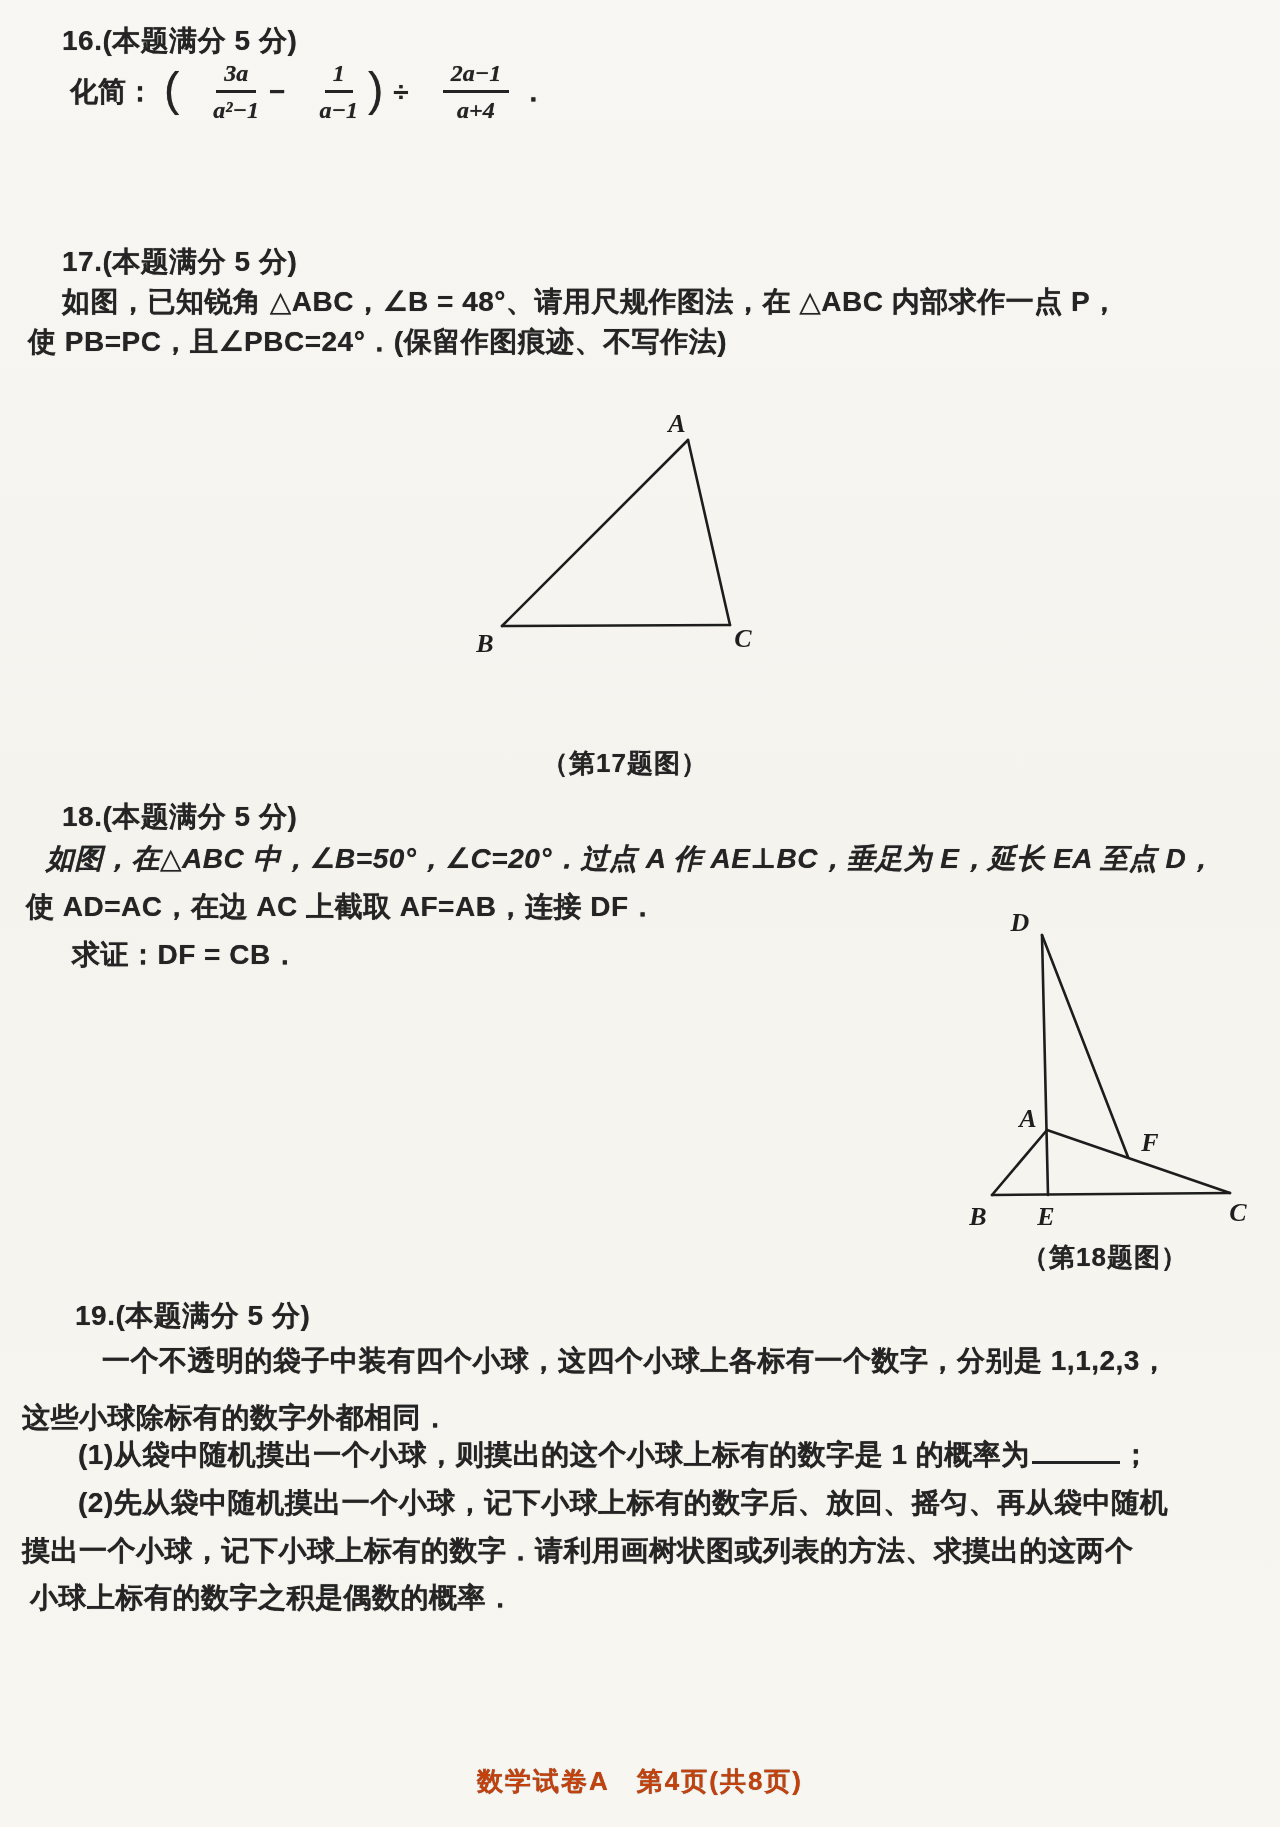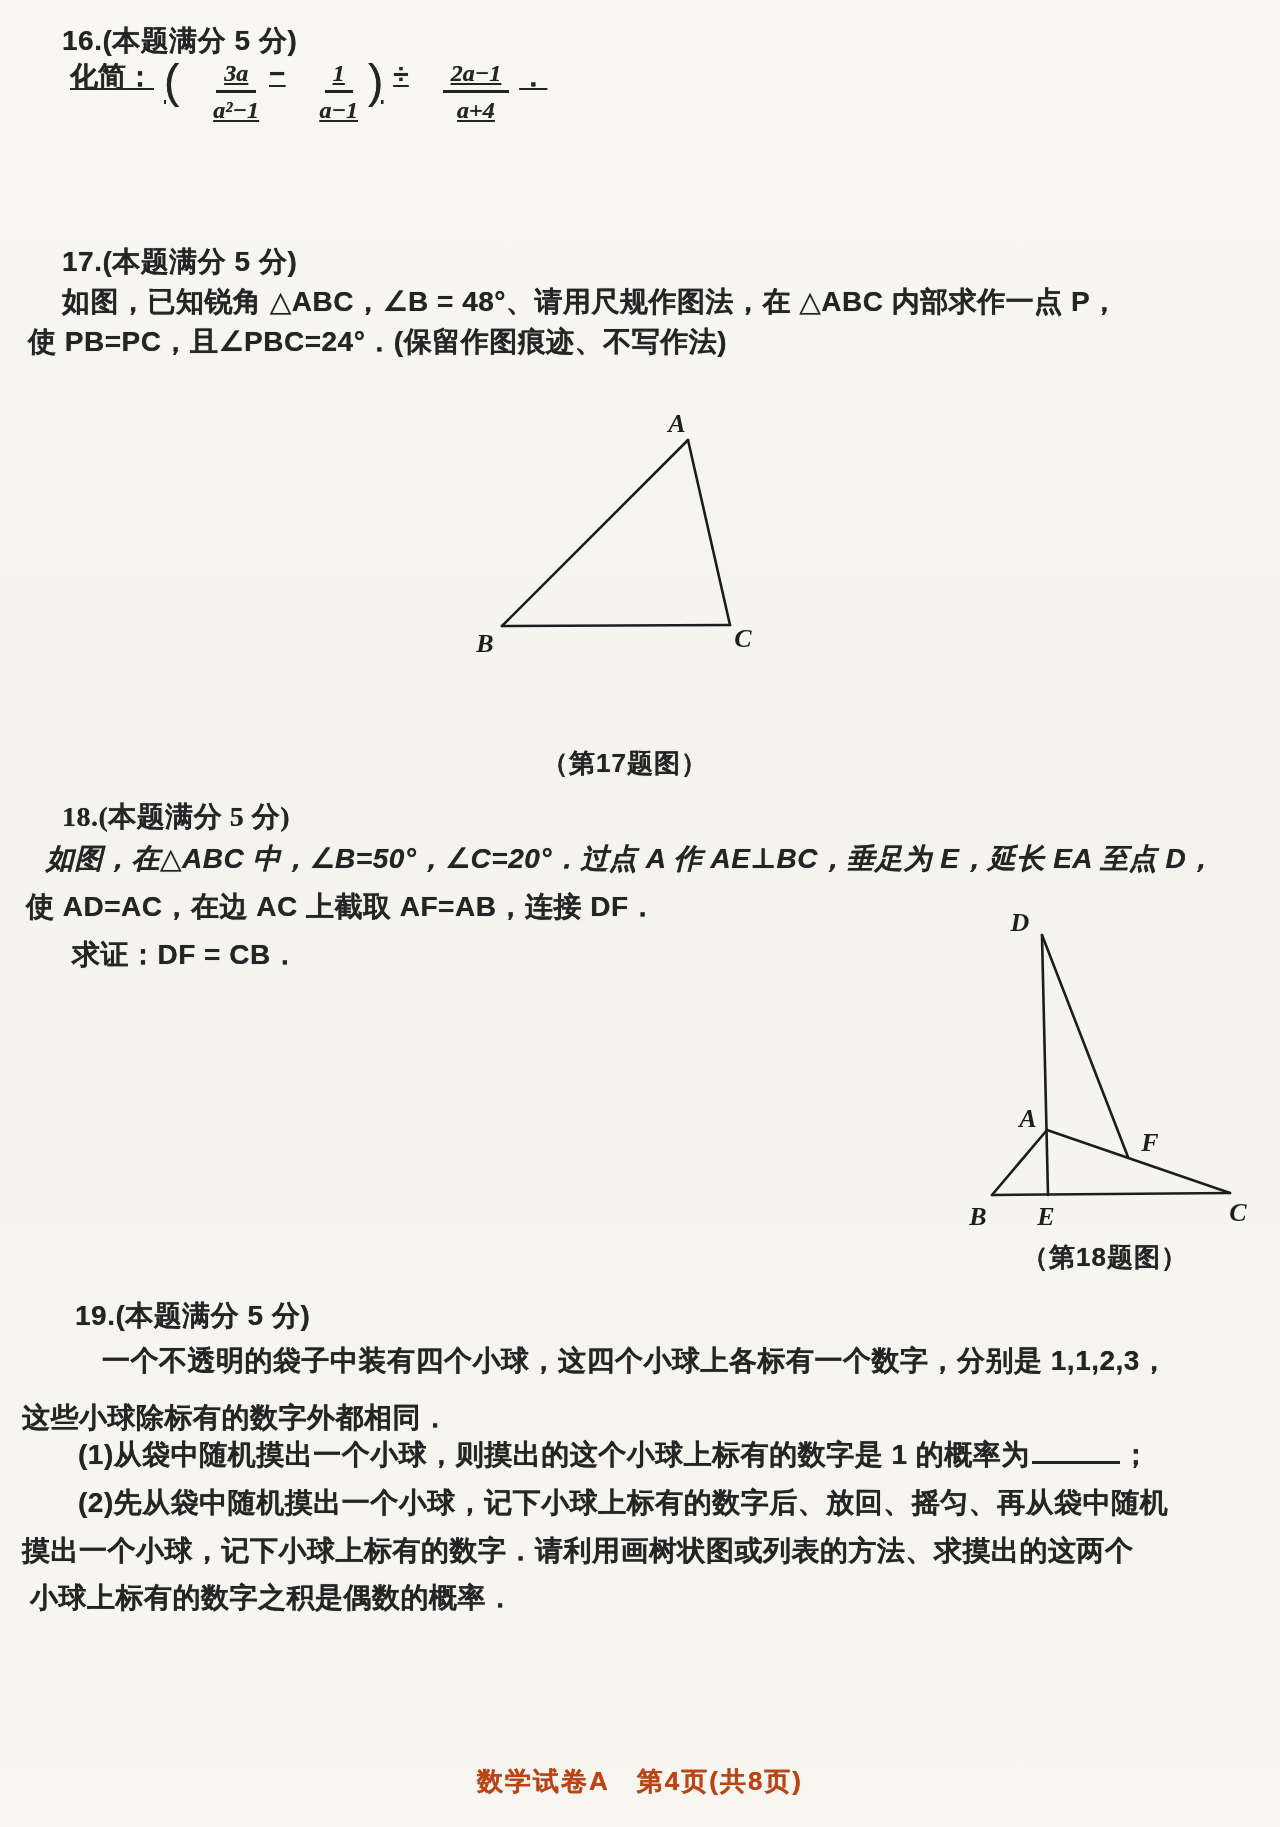--- a/index.html
+++ b/index.html
@@ -20,25 +20,25 @@
     white-space: nowrap;
     letter-spacing: 0.5px;
     text-shadow: 0 0 0.7px rgba(40,40,40,0.75);
   }
   .heading { font-size: 28px; }
   
   .formula {
     position: absolute;
     left: 70px; top: 58px;
     display: flex;
+    align-items: center;
     gap: 10px;
     font-weight: 700;
     font-size: 28px;
     text-shadow: 0 0 0.7px rgba(40,40,40,0.75);
-    text-decoration: underline;
   }
   .frac {
     display: inline-flex;
     flex-direction: column;
     align-items: center;
     font-size: 24px;
     font-style: italic;
     font-family: "Liberation Serif", "DejaVu Serif", serif;
     line-height: 1.25;
     margin-left: 24px;
@@ -122,21 +122,21 @@
       <path d="M72,226 L300,225"></path>
       <path d="M300,225 L258,40"></path>
     </g>
     <text class="vlabel" x="247" y="32" text-anchor="middle">A</text>
     <text class="vlabel" x="55" y="252" text-anchor="middle">B</text>
     <text class="vlabel" x="313" y="247" text-anchor="middle">C</text>
   </svg>
 </div>
 <div class="fig-caption" style="left:535px; top:746px; width:180px;">（第17题图）</div>
 
-<div class="line heading" style="left:62px; top:798px;font-family:Liberation Serif, serif;">18.(本题满分 5 分)</div>
+<div class="line heading" style="left:62px; top:798px;">18.(本题满分 5 分)</div>
 <div class="line" style="left:46px; top:840px;font-style:italic;">如图，在△ABC 中，∠B=50°，∠C=20°．过点 A 作 AE⊥BC，垂足为 E，延长 EA 至点 D，</div>
 <div class="line" style="left:26px; top:888px;">使 AD=AC，在边 AC 上截取 AF=AB，连接 DF．</div>
 <div class="line" style="left:72px; top:936px;">求证：DF = CB．</div>
 
 <div class="fig" style="left:940px; top:903px; width:345px; height:340px;">
   <svg width="345" height="340" viewBox="0 0 345 340">
     <g stroke="#1d1d1d" stroke-width="2.6" stroke-linecap="round" fill="none">
       <path d="M102,32 L108,292"></path>
       <path d="M52,292 L290,290"></path>
       <path d="M52,292 L107,227"></path>

